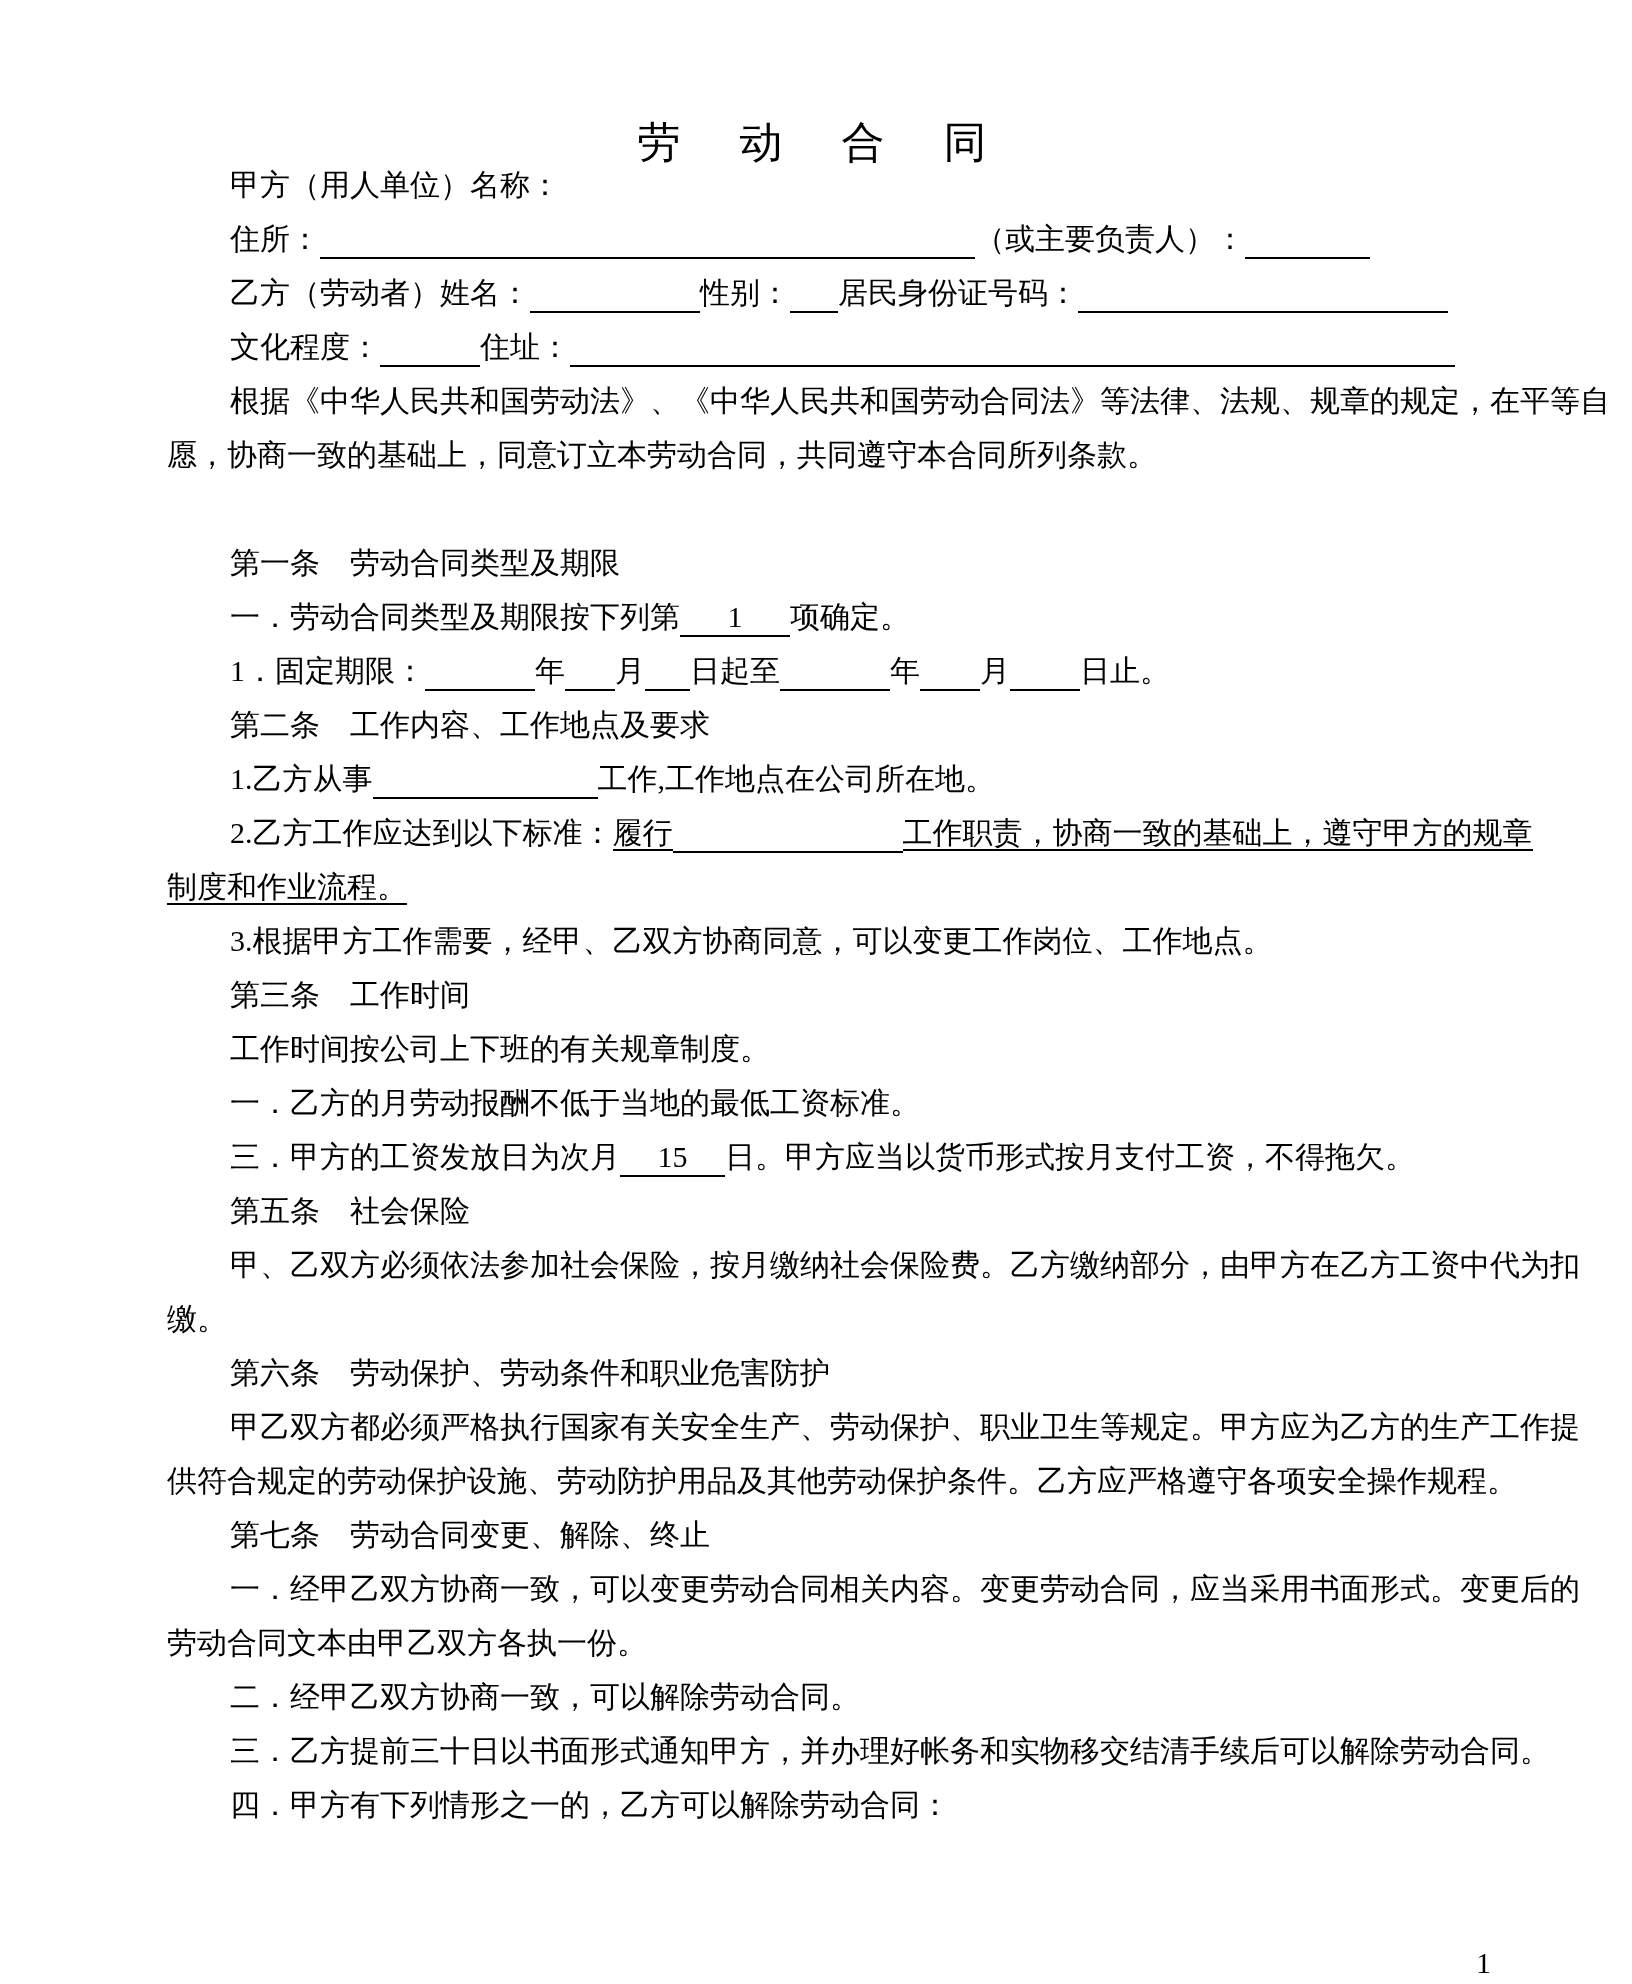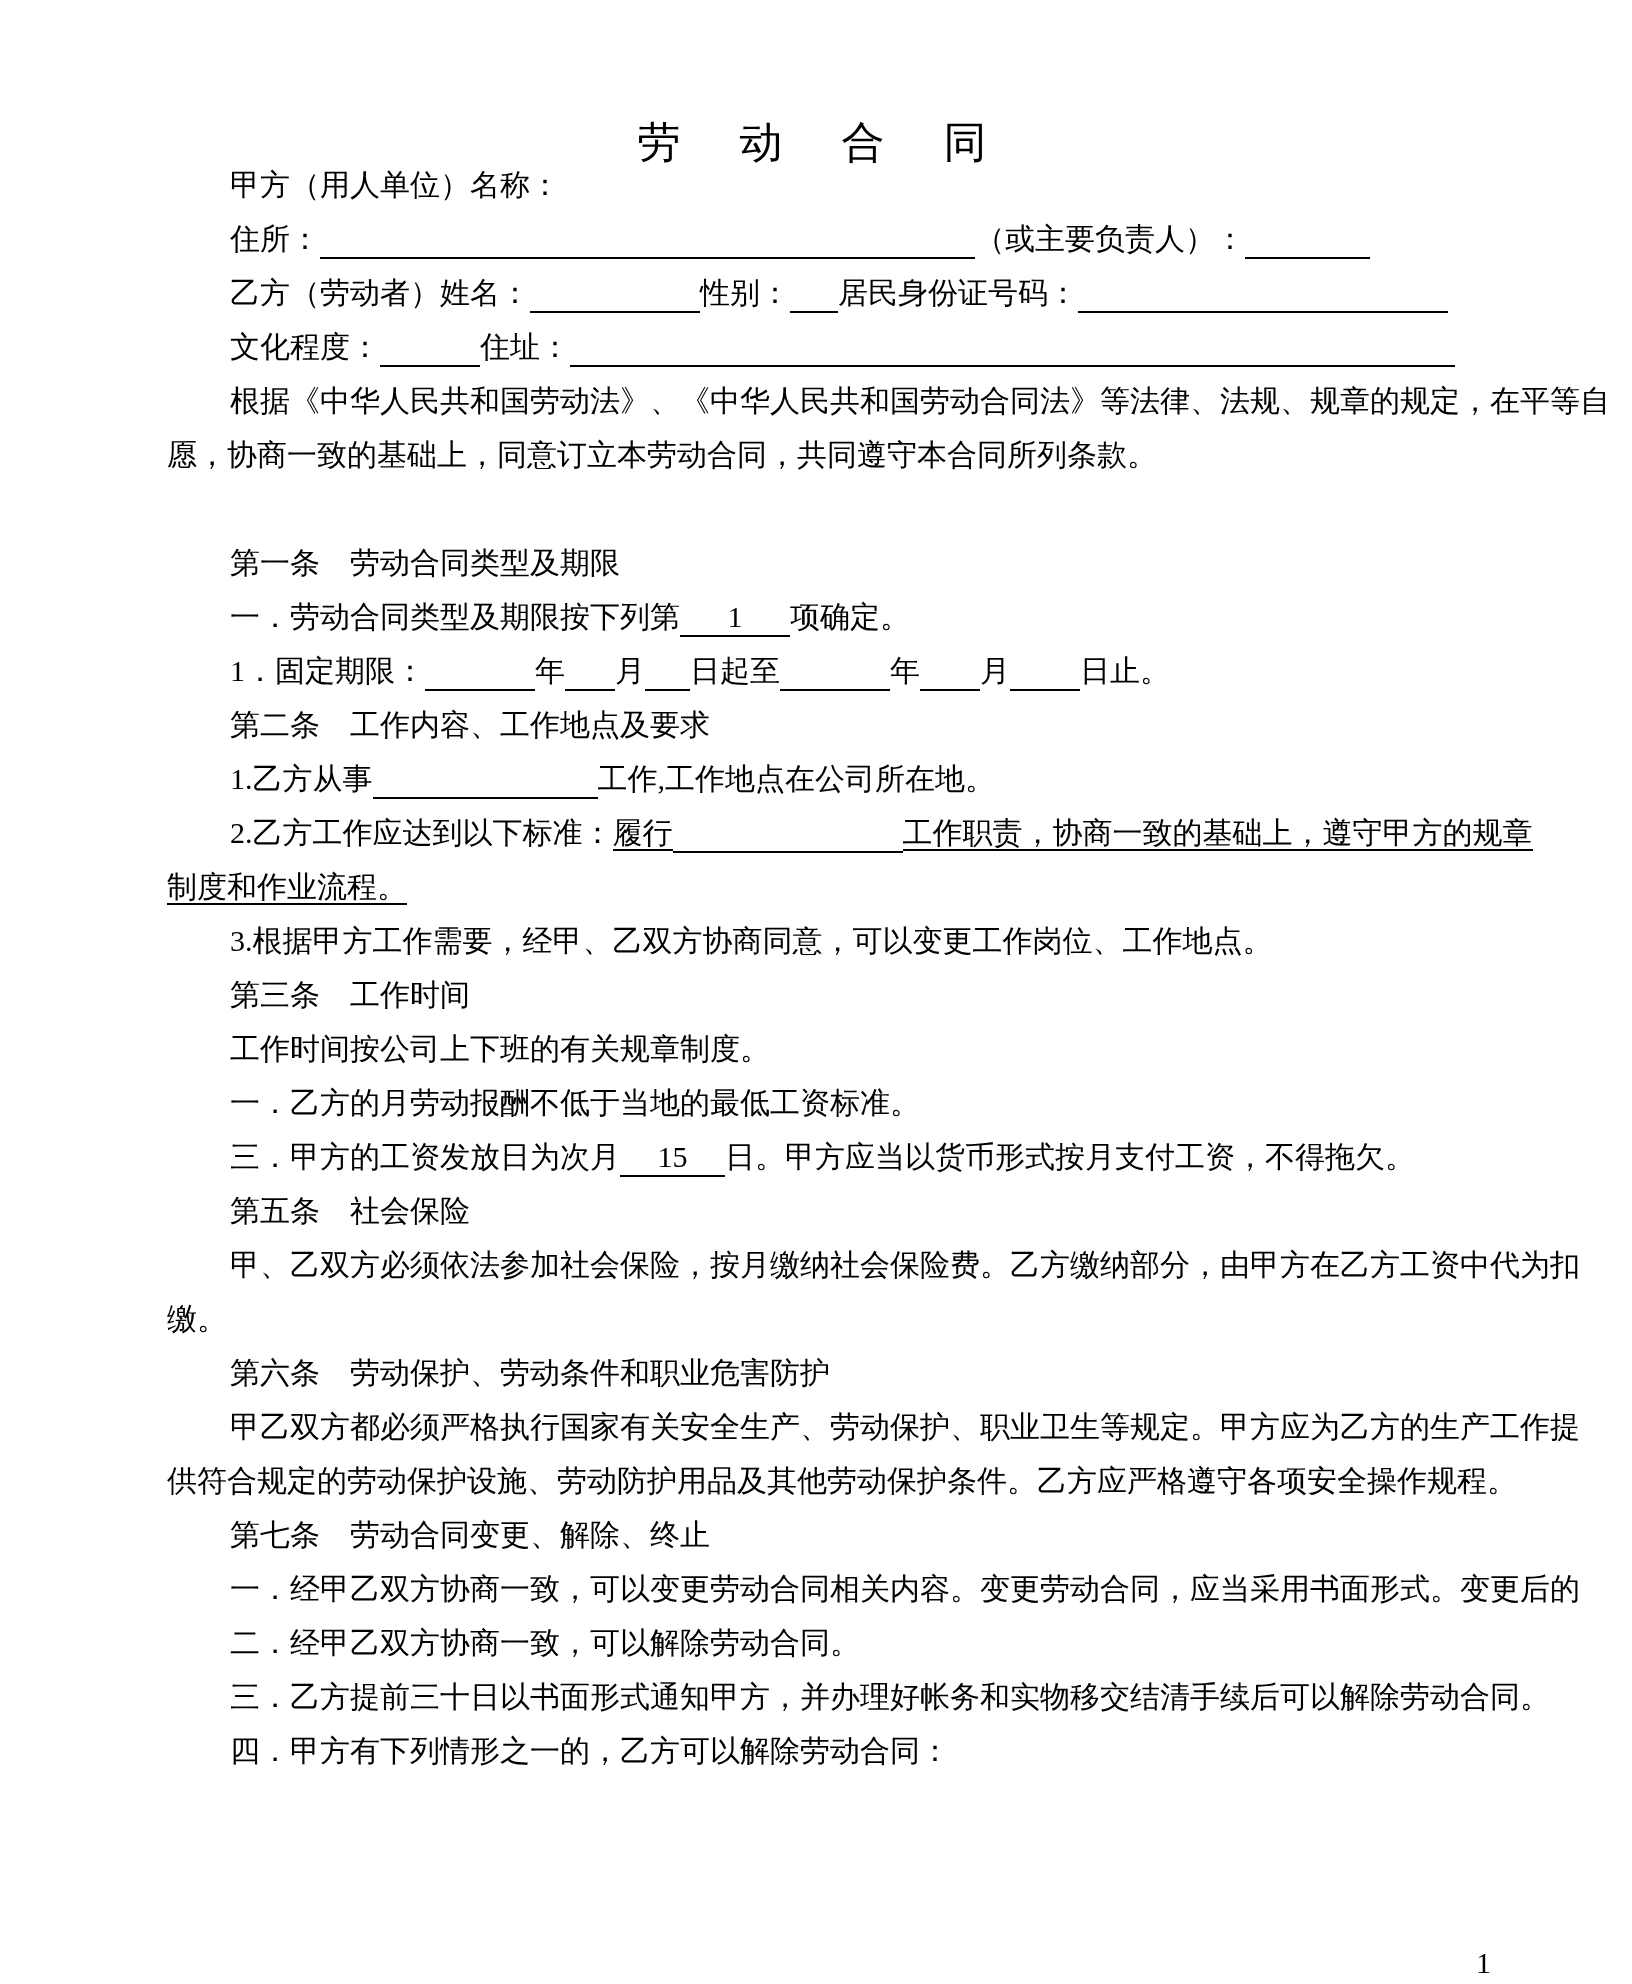--- a/index.html
+++ b/index.html
@@ -55,18 +55,19 @@
     <p class="line indent"><span>一．乙方的月劳动报酬不低于当地的最低工资标准。</span></p>
     <p class="line indent"><span>三．甲方的工资发放日为次月</span><span class="blank" style="width: 105px;">15</span><span>日。甲方应当以货币形式按月支付工资，不得拖欠。</span></p>
     <p class="line heading indent"><span>第五条　社会保险</span></p>
     <p class="line indent"><span>甲、乙双方必须依法参加社会保险，按月缴纳社会保险费。乙方缴纳部分，由甲方在乙方工资中代为扣</span></p>
     <p class="line"><span>缴。</span></p>
     <p class="line heading indent"><span>第六条　劳动保护、劳动条件和职业危害防护</span></p>
     <p class="line indent"><span>甲乙双方都必须严格执行国家有关安全生产、劳动保护、职业卫生等规定。甲方应为乙方的生产工作提</span></p>
     <p class="line"><span>供符合规定的劳动保护设施、劳动防护用品及其他劳动保护条件。乙方应严格遵守各项安全操作规程。</span></p>
     <p class="line heading indent"><span>第七条　劳动合同变更、解除、终止</span></p>
     <p class="line indent"><span>一．经甲乙双方协商一致，可以变更劳动合同相关内容。变更劳动合同，应当采用书面形式。变更后的</span></p>
+    <p class="line"><span>劳动合同文本由甲乙双方各执一份。</span></p>
     <p class="line indent"><span>二．经甲乙双方协商一致，可以解除劳动合同。</span></p>
     <p class="line indent"><span>三．乙方提前三十日以书面形式通知甲方，并办理好帐务和实物移交结清手续后可以解除劳动合同。</span></p>
     <p class="line indent"><span>四．甲方有下列情形之一的，乙方可以解除劳动合同：</span></p>
   </div>
 
 <div class="pagenum">1</div>
 
 </body></html>

